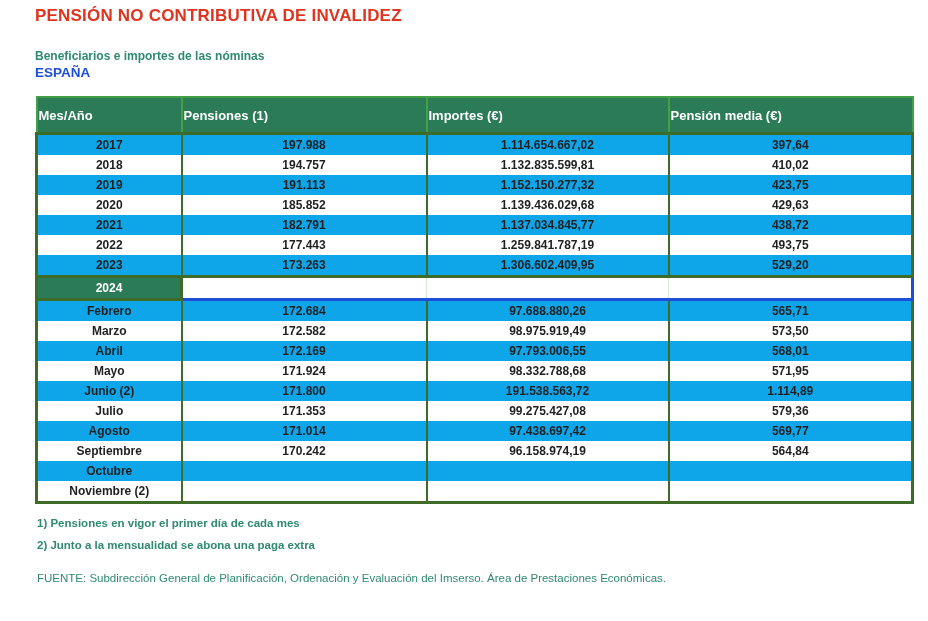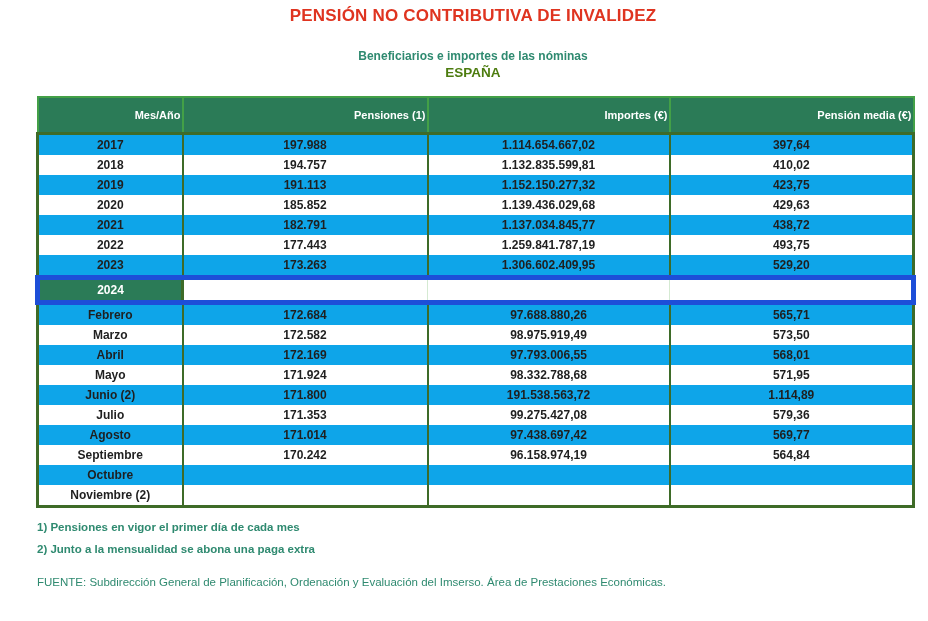--- a/index.html
+++ b/index.html
@@ -4,74 +4,74 @@
 <style>
   html,body { margin:0; padding:0; background:#ffffff; }
   body { font-family: "Liberation Sans", sans-serif; }
   .page {
     position: relative;
     width: 928px;
     height: 621px;
     background: #ffffff;
     overflow: hidden;
   }
-  .headings { margin-left: 35px; width: 876px; text-align: center; }
+  .headings { margin-left: 35px; width: 876px; text-align: left; }
   .title {
     padding-top: 6px;
     font-size: 17px;
     font-weight: bold;
     color: #df3420;
     letter-spacing: 0.2px;
   }
   .subtitle {
     margin-top: 23px;
     font-size: 12px;
     font-weight: bold;
     color: #2f8a70;
   }
   .region {
     margin-top: 2px;
     font-size: 13.5px;
     font-weight: bold;
-    color: #4d7c0f;
+    color: #1d4ed8;
   }
   table.pension {
     margin: 16px 0 0 35px;
     width: 876px;
     border-collapse: collapse;
     table-layout: fixed;
     border: 2px solid #43a047;
   }
   col.c1 { width: 145px; }
   col.c2 { width: 245px; }
   col.c3 { width: 242px; }
   col.c4 { width: 244px; }
   thead th {
     background: #2b7b57;
     color: #ffffff;
-    font-size: 11px;
+    font-size: 13px;
     font-weight: bold;
     height: 32px;
     border: 2px solid #43a047;
-    text-align: right;
+    text-align: left;
   }
   tbody.block { border: 3px solid #3e6b28; }
   tbody.block td {
     height: 20px;
     font-size: 12px;
     font-weight: bold;
     color: #1f1f1f;
     text-align: center;
     border-left: 2px solid #3e6b28;
     border-right: 2px solid #3e6b28;
     padding: 0;
     background: #ffffff;
   }
   tbody.block tr.pink td { background: #0ea5e9; }
-  tbody#group-2024 { border: 5px solid #1d4ed8; }
+  tbody#group-2024 { border: 3px solid #1d4ed8; }
   tbody#group-2024 td { height: 20px; padding: 0; }
   tbody#group-2024 td.group-label {
     background: #2b7b57;
     color: #ffffff;
     font-size: 12px;
     font-weight: bold;
     text-align: center;
     border: 3px solid #3e6b28;
   }
   tbody#group-2024 td.empty-cell {

